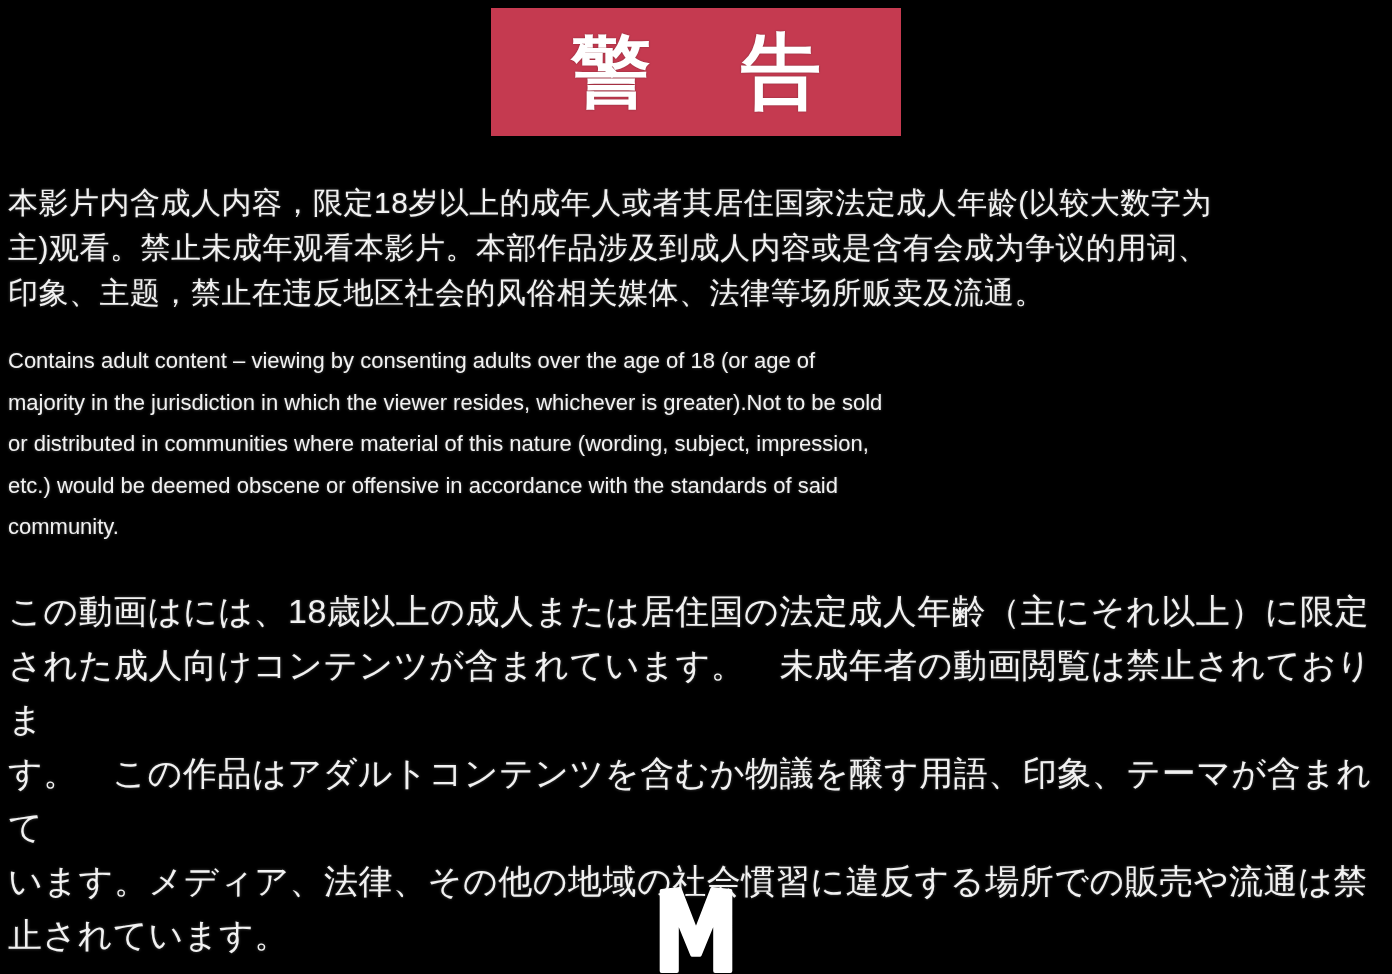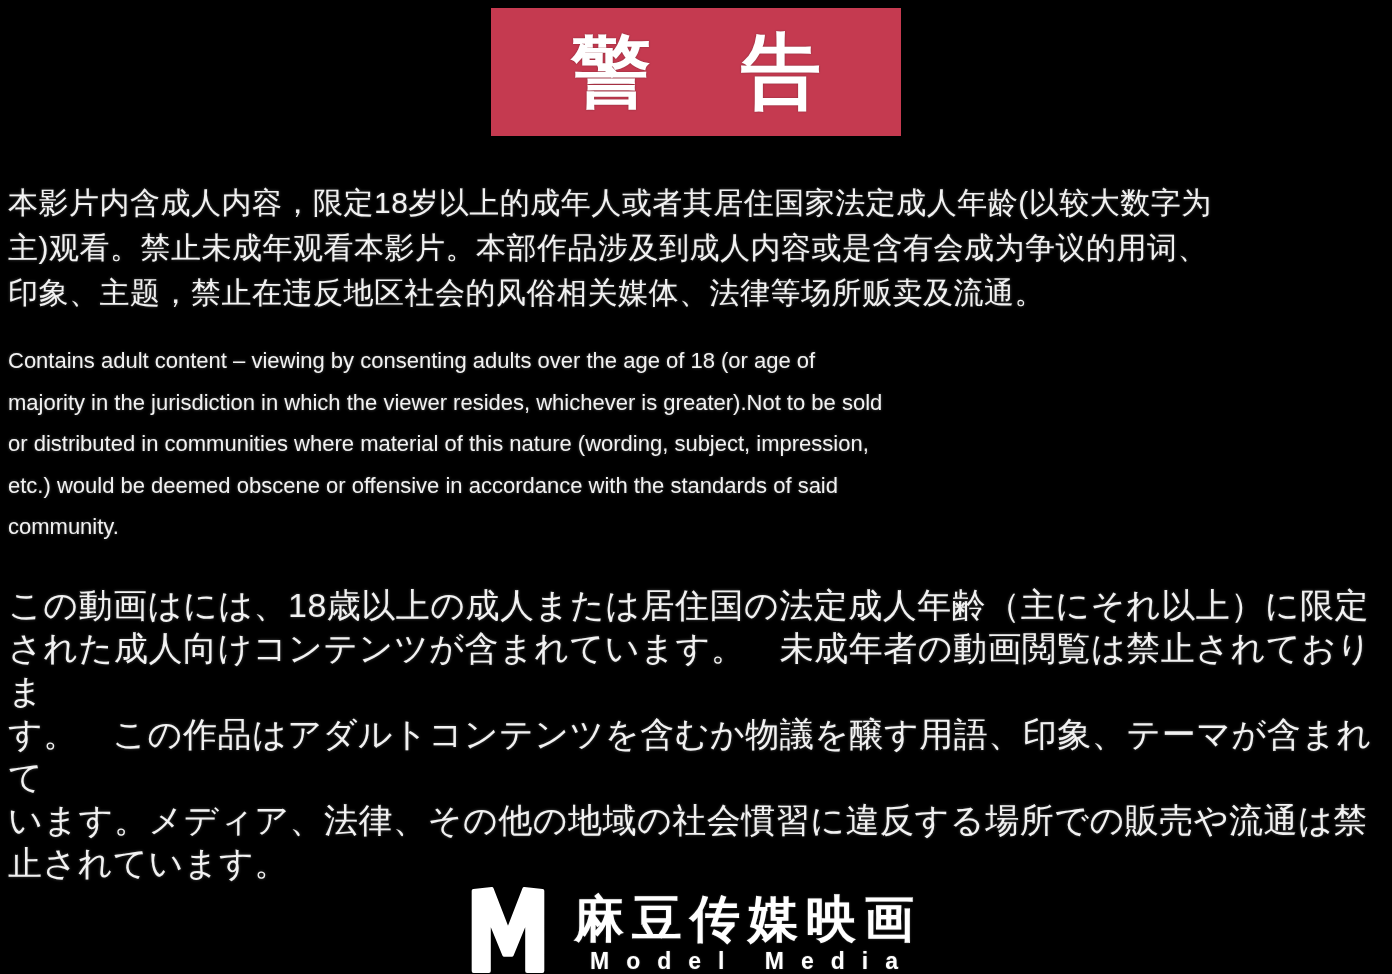--- a/index.html
+++ b/index.html
@@ -57,21 +57,21 @@
   }
   .para-en {
     top: 340px;
     font-size: 22px;
     line-height: 41.5px;
     letter-spacing: 0px;
   }
   .para-ja {
     top: 584px;
     font-size: 34px;
-    line-height: 43px;
+    line-height: 54px;
     letter-spacing: 0.5px;
   }
 
   
   .footer {
     position: absolute;
     bottom: 0;
     left: 50%;
     transform: translateX(-50%);
     display: flex;
@@ -131,17 +131,13 @@
 <div class="para para-ja">この動画はには、18歳以上の成人または居住国の法定成人年齢（主にそれ以上）に限定
 された成人向けコンテンツが含まれています。　未成年者の動画閲覧は禁止されておりま
 す。　この作品はアダルトコンテンツを含むか物議を醸す用語、印象、テーマが含まれて
 います。メディア、法律、その他の地域の社会慣習に違反する場所での販売や流通は禁
 止されています。</div>
 
 <div class="footer">
   <svg class="m-logo" viewBox="0 0 76 90" xmlns="http://www.w3.org/2000/svg" aria-hidden="true">
     <path fill="#ffffff" stroke="#ffffff" stroke-width="4" stroke-linejoin="round" d="M2 88 L2 4 L21 2 L38 46 L55 2 L74 4 L74 88 L58 88 L58 32 L42 71 L34 71 L18 32 L18 88 Z"></path>
   </svg>
-  <div class="brand-col">
-    <div class="brand-cn">麻豆传媒映画</div>
-    <div class="brand-en">Model Media</div>
-  </div>
 </div>
 
 </body></html>

